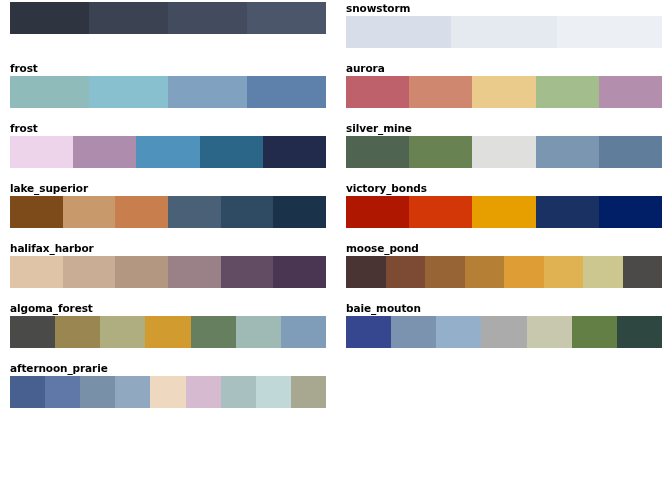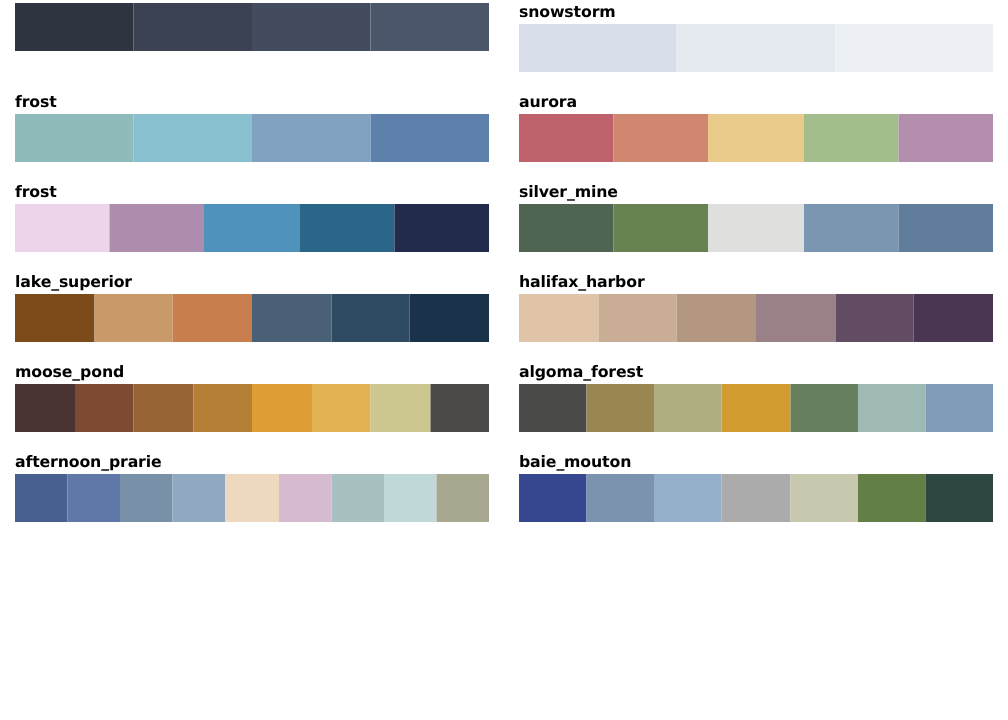--- a/index.html
+++ b/index.html
@@ -111,20 +111,30 @@
       <div class="swatch-strip">
         <div class="swatch" style="background-color: rgb(125, 74, 25);"></div>
         <div class="swatch" style="background-color: rgb(200, 154, 107);"></div>
         <div class="swatch" style="background-color: rgb(200, 127, 77);"></div>
         <div class="swatch" style="background-color: rgb(74, 96, 118);"></div>
         <div class="swatch" style="background-color: rgb(47, 75, 99);"></div>
         <div class="swatch" style="background-color: rgb(27, 51, 74);"></div>
       </div>
     </div>
     <div class="palette-cell">
+      <span class="palette-name">victory_bonds</span>
+      <div class="swatch-strip">
+        <div class="swatch" style="background-color: rgb(175, 23, 0);"></div>
+        <div class="swatch" style="background-color: rgb(211, 54, 7);"></div>
+        <div class="swatch" style="background-color: rgb(231, 159, 0);"></div>
+        <div class="swatch" style="background-color: rgb(26, 50, 99);"></div>
+        <div class="swatch" style="background-color: rgb(0, 31, 102);"></div>
+      </div>
+    </div>
+    <div class="palette-cell">
       <span class="palette-name">halifax_harbor</span>
       <div class="swatch-strip">
         <div class="swatch" style="background-color: rgb(224, 196, 168);"></div>
         <div class="swatch" style="background-color: rgb(201, 173, 148);"></div>
         <div class="swatch" style="background-color: rgb(180, 151, 129);"></div>
         <div class="swatch" style="background-color: rgb(154, 129, 136);"></div>
         <div class="swatch" style="background-color: rgb(97, 76, 100);"></div>
         <div class="swatch" style="background-color: rgb(74, 53, 83);"></div>
       </div>
     </div>
@@ -147,38 +157,38 @@
         <div class="swatch" style="background-color: rgb(74, 74, 72);"></div>
         <div class="swatch" style="background-color: rgb(153, 134, 80);"></div>
         <div class="swatch" style="background-color: rgb(174, 174, 128);"></div>
         <div class="swatch" style="background-color: rgb(209, 155, 47);"></div>
         <div class="swatch" style="background-color: rgb(102, 127, 94);"></div>
         <div class="swatch" style="background-color: rgb(159, 186, 180);"></div>
         <div class="swatch" style="background-color: rgb(127, 156, 184);"></div>
       </div>
     </div>
     <div class="palette-cell">
+      <span class="palette-name">baie_mouton</span>
+      <div class="swatch-strip">
+        <div class="swatch" style="background-color: rgb(54, 71, 143);"></div>
+        <div class="swatch" style="background-color: rgb(123, 147, 174);"></div>
+        <div class="swatch" style="background-color: rgb(147, 175, 202);"></div>
+        <div class="swatch" style="background-color: rgb(171, 171, 171);"></div>
+        <div class="swatch" style="background-color: rgb(199, 200, 173);"></div>
+        <div class="swatch" style="background-color: rgb(100, 127, 70);"></div>
+        <div class="swatch" style="background-color: rgb(47, 71, 65);"></div>
+      </div>
+    </div>
+    <div class="palette-cell">
       <span class="palette-name">afternoon_prarie</span>
       <div class="swatch-strip">
         <div class="swatch" style="background-color: rgb(72, 96, 144);"></div>
         <div class="swatch" style="background-color: rgb(96, 120, 168);"></div>
         <div class="swatch" style="background-color: rgb(120, 144, 168);"></div>
         <div class="swatch" style="background-color: rgb(144, 168, 192);"></div>
         <div class="swatch" style="background-color: rgb(238, 216, 192);"></div>
         <div class="swatch" style="background-color: rgb(214, 186, 208);"></div>
         <div class="swatch" style="background-color: rgb(168, 192, 192);"></div>
         <div class="swatch" style="background-color: rgb(192, 216, 216);"></div>
         <div class="swatch" style="background-color: rgb(168, 168, 144);"></div>
       </div>
     </div>
-    <div class="palette-cell">
-      <span class="palette-name">baie_mouton</span>
-      <div class="swatch-strip">
-        <div class="swatch" style="background-color: rgb(54, 71, 143);"></div>
-        <div class="swatch" style="background-color: rgb(123, 147, 174);"></div>
-        <div class="swatch" style="background-color: rgb(147, 175, 202);"></div>
-        <div class="swatch" style="background-color: rgb(171, 171, 171);"></div>
-        <div class="swatch" style="background-color: rgb(199, 200, 173);"></div>
-        <div class="swatch" style="background-color: rgb(100, 127, 70);"></div>
-        <div class="swatch" style="background-color: rgb(47, 71, 65);"></div>
-      </div>
-    </div>
   </div>
 
 </body></html>

